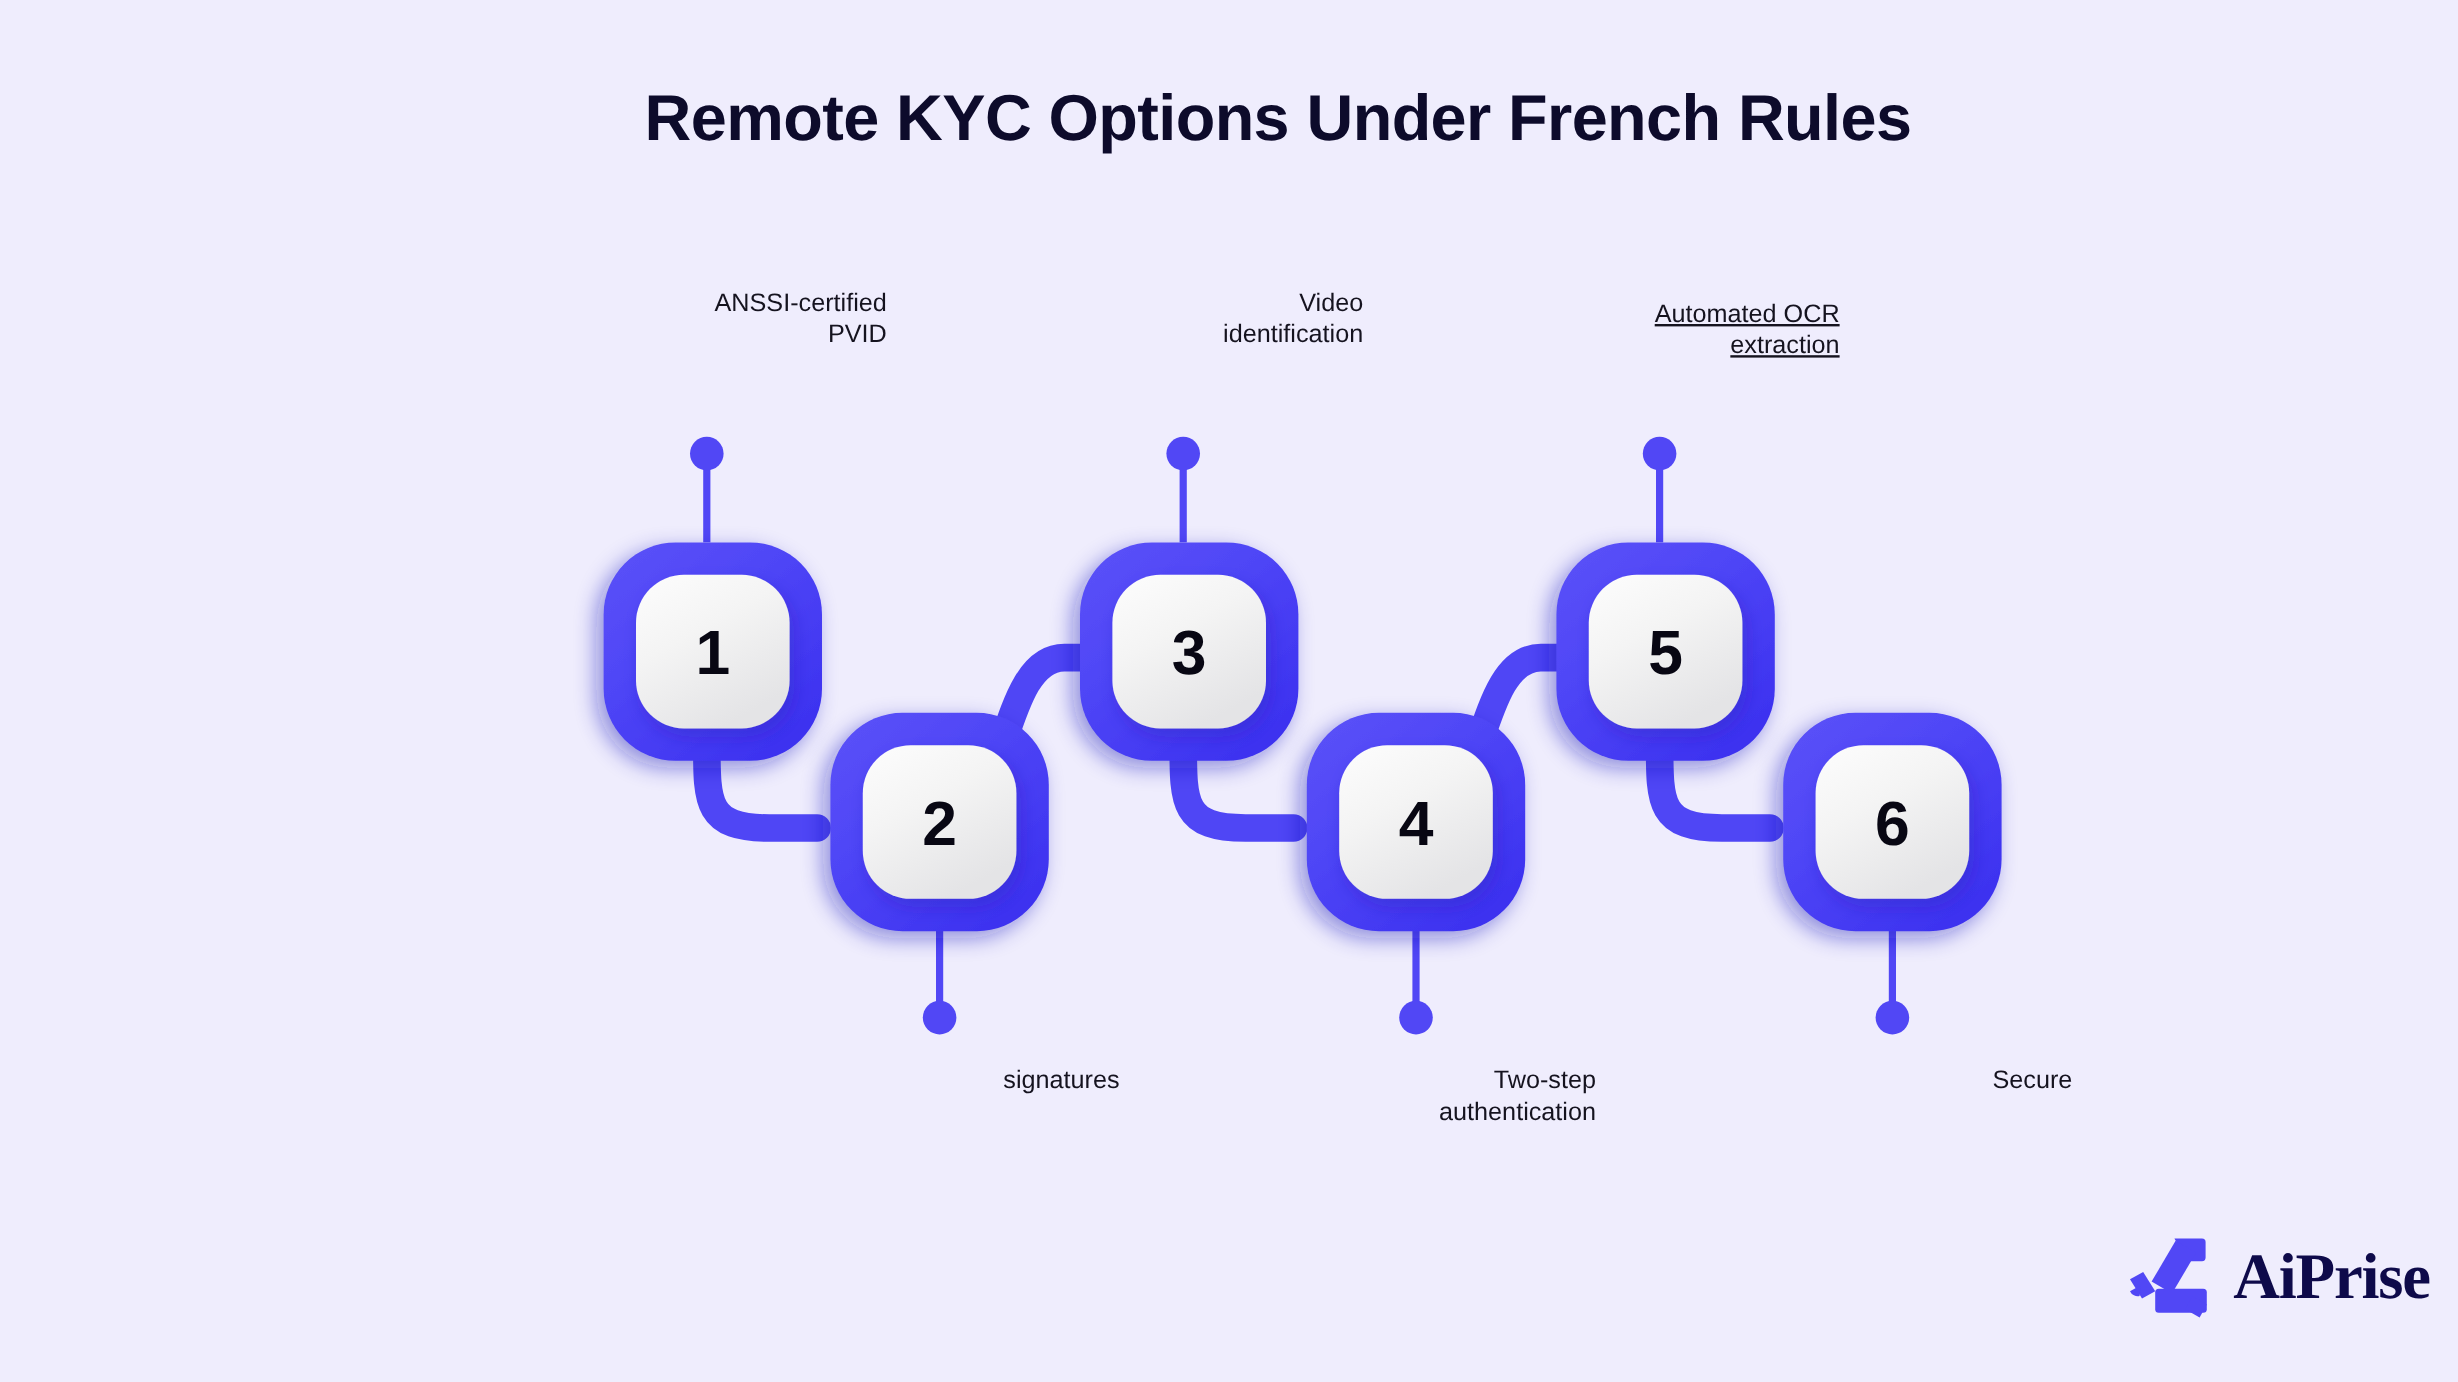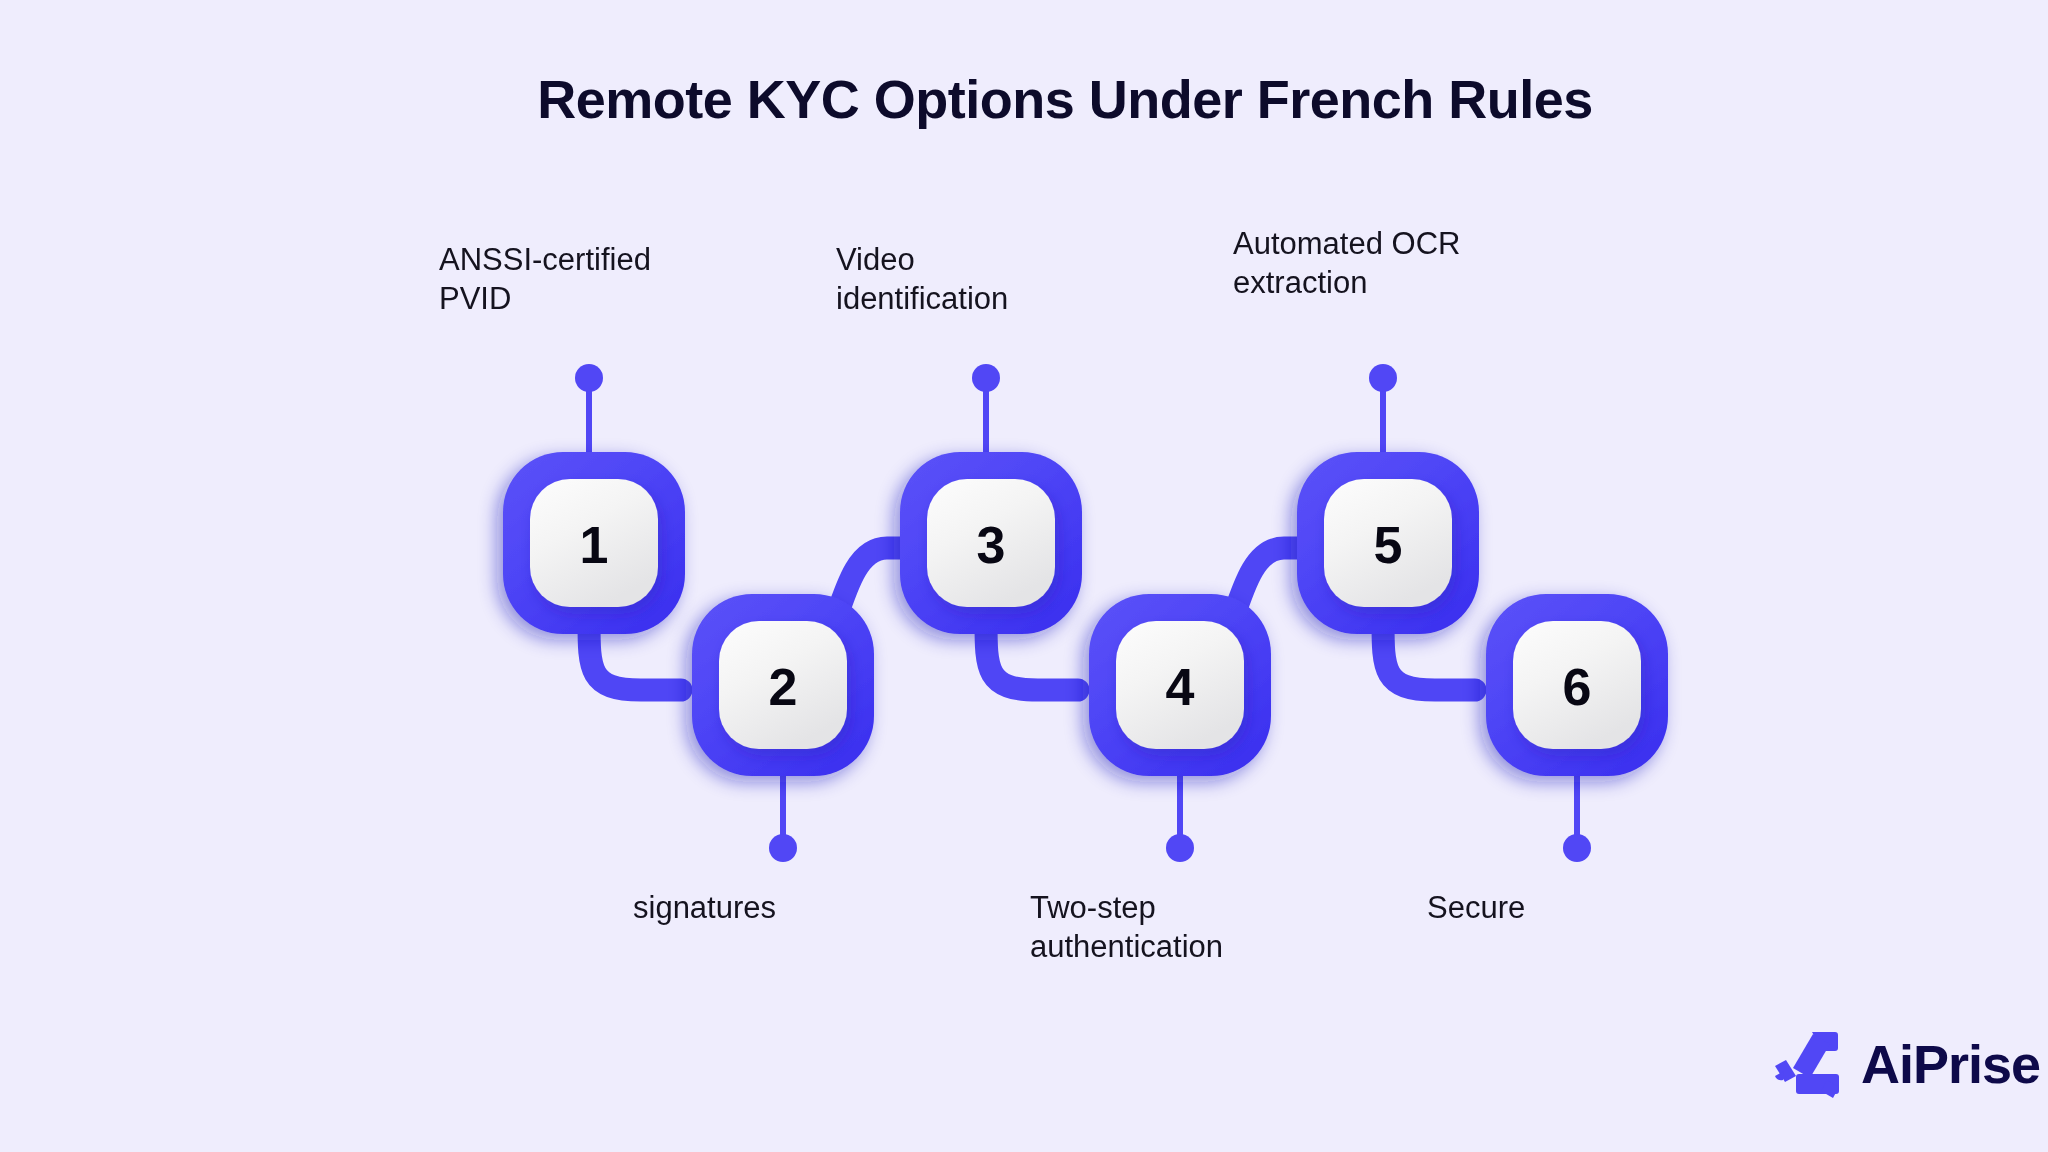--- a/index.html
+++ b/index.html
@@ -20,22 +20,22 @@
     font-weight:bold;
     letter-spacing:-0.5px;
     color:#0D0B2B;
     font-family:"Liberation Sans","DejaVu Sans",sans-serif;
   }
 
   svg#diagram{position:absolute;left:0;top:0;width:2048px;height:1152px;}
 
   .label{
     position:absolute;
-    text-align:left;
-    font-size:31px;
+    text-align:right;
+    font-size:21px;
     line-height:1.26;
     color:#15131F;
     font-weight:400;
     width:300px;
     font-family:"Liberation Sans","DejaVu Sans",sans-serif;
   }
   .label.above{}
   .label.below{}
 
   .num{
@@ -52,21 +52,21 @@
     position:absolute;
     left:1728px;top:1028px;
     display:flex;align-items:center;gap:14px;
   }
   .logo-word{
     font-size:54px;
     font-weight:bold;
     color:#0E0A4A;
     letter-spacing:-1px;
     line-height:1;
-    font-family:Liberation Sans, sans-serif;
+    font-family:Liberation Serif, serif;
   }
 </style>
 </head>
 <body>
 
 <div id="stage">
 
   <div class="title">Remote KYC Options Under French Rules</div>
 
   <svg id="diagram" viewBox="0 0 2048 1152">
@@ -172,21 +172,21 @@
   <div class="label below" style="left:989px;top:888px;">
     <div>Two-step</div>
     <div>authentication</div>
   </div>
 
   <div class="label above" style="left:795px;top:240px;">
     <div>Video</div>
     <div>identification</div>
   </div>
 
-  <div class="label above" style="left:1192px;top:224px;">
+  <div class="label above" style="left:1192px;top:249px;text-decoration:underline;">
     <div>Automated OCR</div>
     <div>extraction</div>
   </div>
 
   <div class="label below" style="left:1386px;top:888px;">
     <div>Secure</div>
   </div>
 
   <div class="logo">
     <svg width="78" height="72" viewBox="0 0 78 72">

